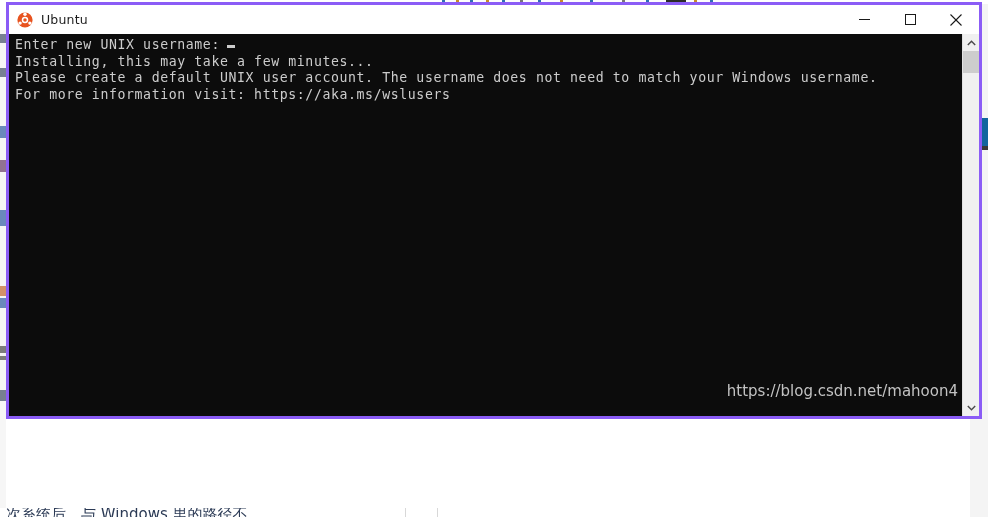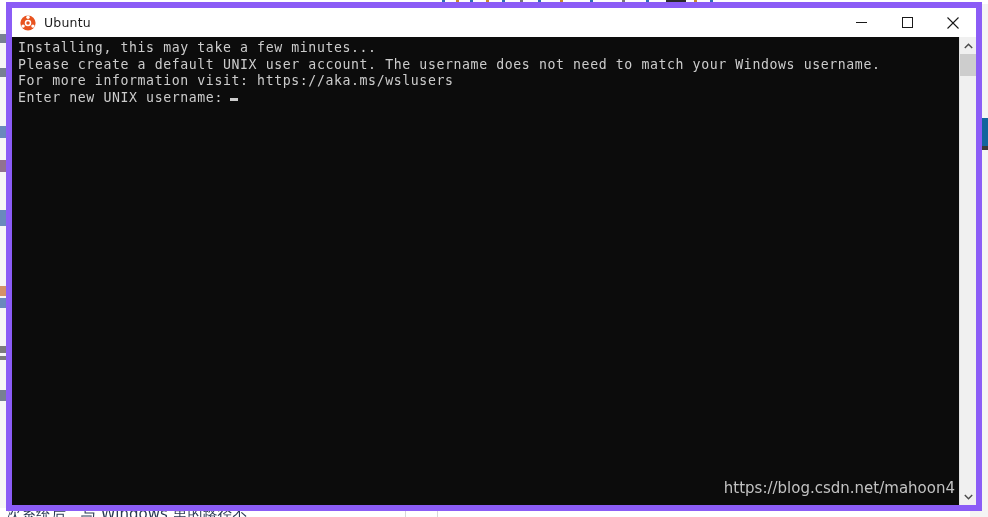--- a/index.html
+++ b/index.html
@@ -110,23 +110,23 @@
     width: 1px;
     background: #d8d8d8;
   }
 
   
   #console-window {
     position: absolute;
     left: 6px;
     top: 2px;
     width: 976px;
-    height: 509px;
+    height: 417px;
     background: #ffffff;
-    border: 6px solid #8b5cf6;
+    border: 3px solid #8b5cf6;
     box-sizing: border-box;
     display: flex;
     flex-direction: column;
   }
 
   
   #title-bar {
     height: 29px;
     background: #ffffff;
     display: flex;
@@ -198,21 +198,21 @@
     width: 8px;
     height: 3px;
     background: #cccccc;
     margin-left: 7px;
     position: relative;
     top: -1px;
   }
   #watermark {
     position: absolute;
     right: 4px;
-    bottom: 8px;
+    bottom: 16px;
     color: #d6d6d6;
     font-size: 15px;
     font-family: "DejaVu Sans", sans-serif;
     opacity: .9;
     white-space: nowrap;
   }
 
   
   #terminal-scrollbar {
     width: 17px;
@@ -322,28 +322,28 @@
         <line x1="0.5" y1="0.5" x2="11.5" y2="11.5" stroke="#1a1a1a" stroke-width="1.1"></line>
         <line x1="11.5" y1="0.5" x2="0.5" y2="11.5" stroke="#1a1a1a" stroke-width="1.1"></line>
       </svg>
     </div>
   </div>
 
   <div id="terminal-area">
 
     <div id="terminal-screen">
 
-      <div id="terminal-output">Installing, this may take a few minutes...
-Please create a default UNIX user account. The username does not need to match your Windows username.
-For more information visit: https://aka.ms/wslusers</div>
-
       <div id="prompt-line">
         <span>Enter new UNIX username:</span>
         <span id="cursor-block"></span>
       </div>
+
+      <div id="terminal-output">Installing, this may take a few minutes...
+Please create a default UNIX user account. The username does not need to match your Windows username.
+For more information visit: https://aka.ms/wslusers</div>
 
       <div id="watermark">https://blog.csdn.net/mahoon4</div>
     </div>
 
     <div id="terminal-scrollbar">
       <div class="scroll-arrow">
         <svg width="9" height="6" viewBox="0 0 9 6">
           <polyline points="0.8,5 4.5,1.2 8.2,5" fill="none" stroke="#4a4a4a" stroke-width="1.4"></polyline>
         </svg>
       </div>

